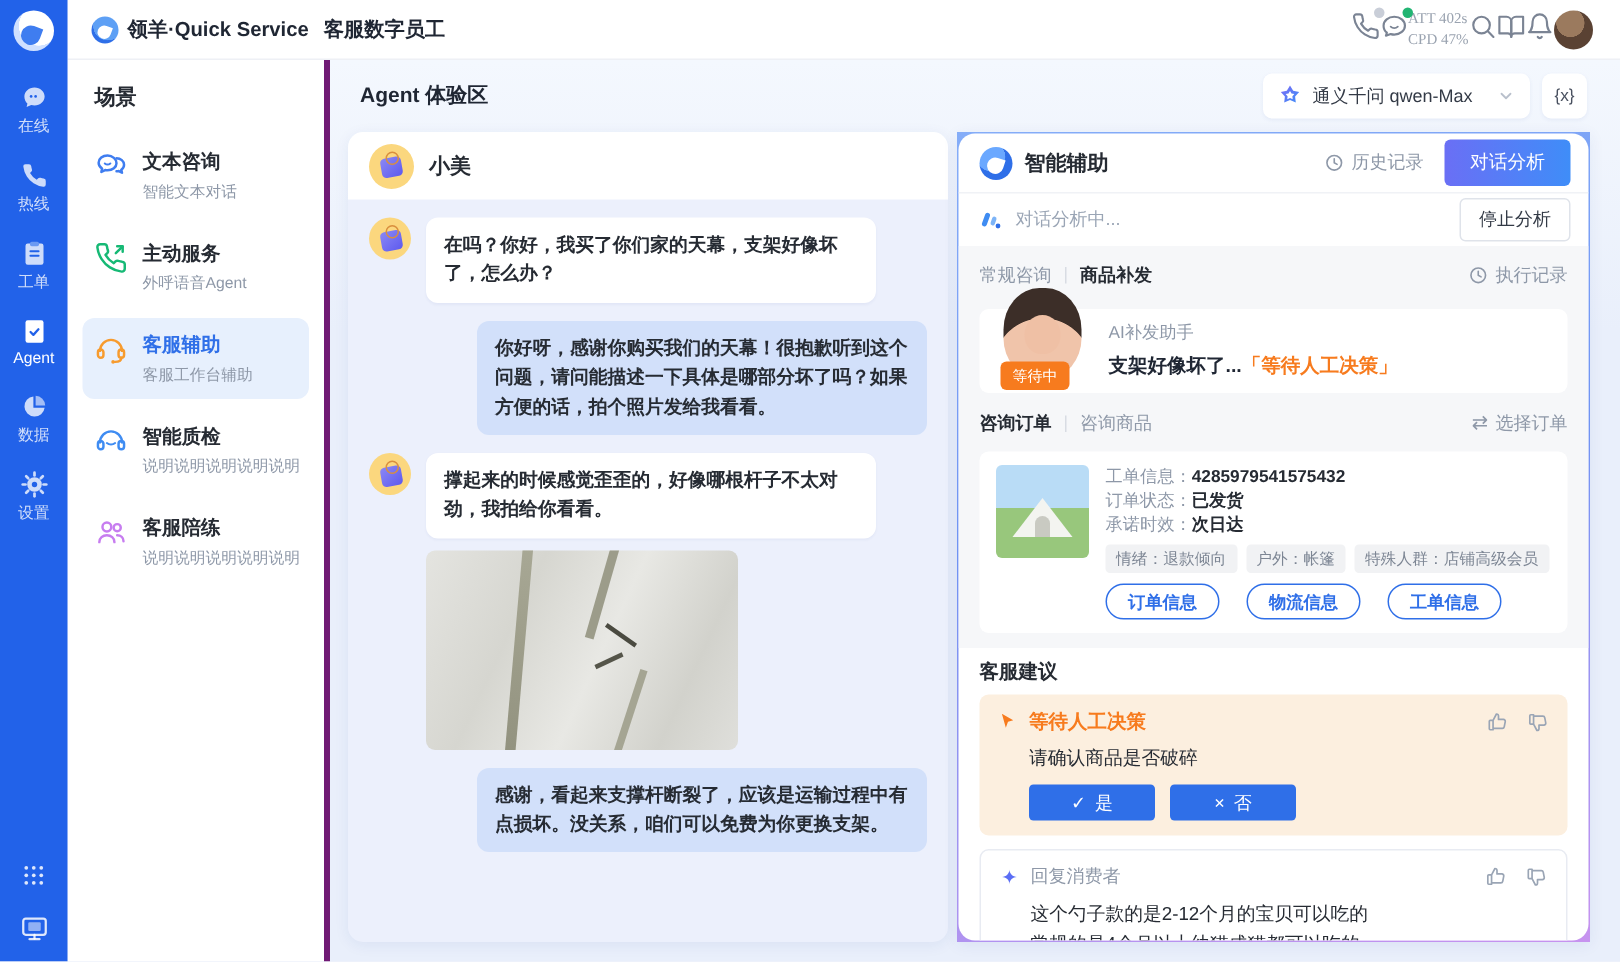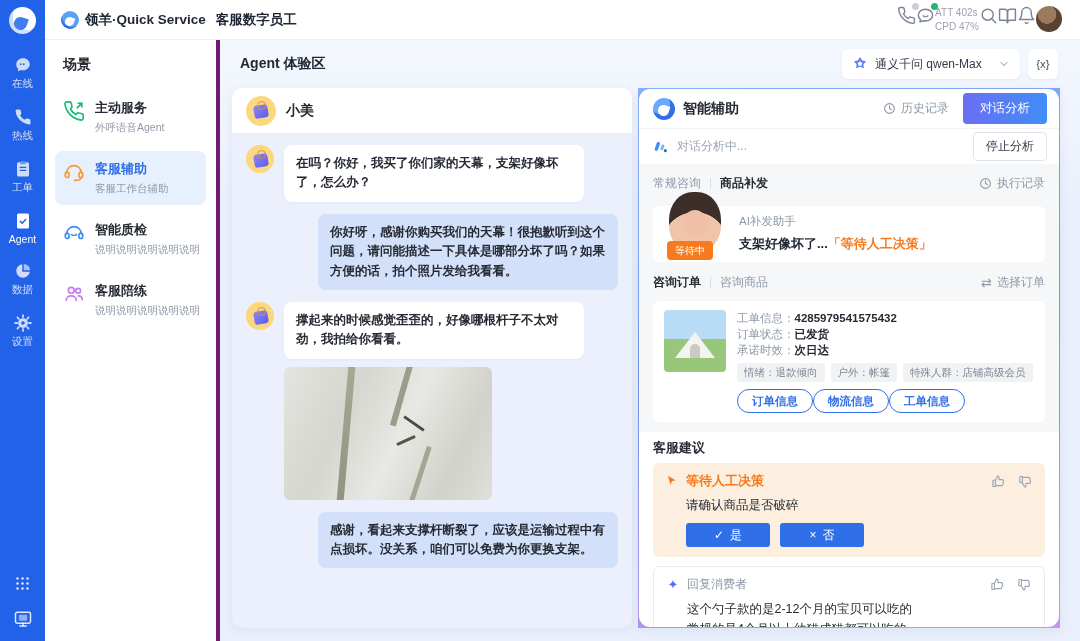--- a/index.html
+++ b/index.html
@@ -18,21 +18,21 @@
   .rail-item.active { color:#ffffff; }
   .rail-bottom { margin-top:auto; margin-bottom:12px; display:flex; flex-direction:column; align-items:center; gap:18px; color:rgba(255,255,255,.85); }
 
   
   .top-header { position:absolute; left:45px; top:0; width:1035px; height:40px; background:#ffffff; border-bottom:1px solid #eef0f5; display:flex; align-items:center; padding:0 18px 0 16px; z-index:20; }
   .brand { display:flex; align-items:center; gap:6px;text-align:center; }
   .brand-logo { width:18px; height:18px; border-radius:50%; background:radial-gradient(circle at 60% 35%, #5ea0f5 0 60%, #2f6fe8 61%); position:relative; overflow:hidden; }
   .brand-logo:after { content:""; position:absolute; left:4px; top:6px; width:9px; height:9px; border-radius:50% 0 50% 50%; background:#fff; transform:rotate(20deg); }
   .brand-name { font-size:13.5px; font-weight:bold; color:#1f2633; }
   .app-title { font-size:13.5px; font-weight:bold; color:#1f2633; margin-left:10px; }
-  .hdr-right { margin-left:auto; display:flex; align-items:flex-start; color:#7b8494; }
+  .hdr-right { margin-left:auto; display:flex; align-items:center; color:#7b8494;font-family:Liberation Serif, serif; }
   .hdr-icon { position:relative; cursor:pointer; }
   .dot { position:absolute; right:-3px; top:-3px; width:7px; height:7px; border-radius:50%; }
   .dot.gray { background:#c9ced8; } .dot.green { background:#22b573; }
   .hdr-stats { font-size:10px; color:#9aa3b0; line-height:1.35; }
   .hdr-avatar { width:26px; height:26px; border-radius:50%; background:radial-gradient(circle at 42% 32%, #9b7a5e 0 40%, #5a4233 41% 100%); cursor:pointer; }
 
   
   .sidebar { position:absolute; left:45px; top:40px; width:175px; height:601px; background:#ffffff; border-right:4px solid #701a75; padding:14px 10px; z-index:10; }
   .sidebar-title { font-size:14px; font-weight:bold; margin:2px 0 16px 8px; }
   .scene-item { display:flex; gap:10px; padding:9px 8px; border-radius:8px; margin-bottom:7px; cursor:pointer; align-items:flex-start; }
@@ -109,21 +109,21 @@
   .agent-status .hl { color:#f77b1e; }
   .order-card { background:#fff; border-radius:6px; margin-top:8px; padding:9px 11px; display:flex; gap:11px; }
   .tent-img { width:62px; height:62px; border-radius:4px; flex:none; position:relative; overflow:hidden; background:linear-gradient(#b9dcf6 0 46%, #98c77c 46% 100%); }
   .tent-img:before { content:""; position:absolute; left:11px; top:22px; width:0; height:0; border-left:20px solid transparent; border-right:20px solid transparent; border-bottom:26px solid #f3f4f0; }
   .tent-img:after { content:""; position:absolute; left:26px; top:34px; width:10px; height:14px; background:#c9cac2; border-radius:5px 5px 0 0; }
   .order-info { flex:1; min-width:0; }
   .field-row { font-size:11.5px; line-height:16px; color:#8e98a8; }
   .field-row b { color:#262b33; font-weight:bold; }
   .tags-row { display:flex; gap:6px; margin-top:5px; }
   .tag { background:#f1f2f4; border-radius:3px; padding:2.5px 7px; font-size:10.5px; color:#7d8694; white-space:nowrap; }
-  .obtns-row { display:flex; gap:0; margin-top:7px; }
+  .obtns-row { display:flex; gap:18px; margin-top:7px; }
   .obtn { border:1px solid #2f6fe8; color:#2f6fe8; border-radius:13px; font-size:11.5px; font-weight:bold; padding:3.5px 14px; cursor:pointer; background:#fff; white-space:nowrap; }
 
   .suggest-section { padding:7px 14px 10px; flex:1; overflow:hidden; display:flex; flex-direction:column; }
   .suggest-title { font-size:13px; font-weight:bold; margin-bottom:6px; }
   .decision-card { background:#fcefdf; border-radius:6px; padding:9px 12px 10px; }
   .card-hdr { display:flex; align-items:center; gap:7px; }
   .card-hdr .ttl-orange { color:#f77b1e; font-size:13px; font-weight:bold; }
   .card-hdr .ttl-gray { color:#8e98a8; font-size:12px; }
   .thumbs { margin-left:auto; display:flex; gap:12px; color:#9aa5b5; }
   .thumb { cursor:pointer; }
@@ -254,20 +254,31 @@
           <path d="M18 8a6 6 0 0 0-12 0c0 7-3 9-3 9h18s-3-2-3-9"></path>
           <path d="M13.7 21a2 2 0 0 1-3.4 0"></path>
         </svg></span>
     <span class="hdr-avatar"></span>
   </div>
 </div>
 
 <div class="sidebar">
   <div class="sidebar-title">场景</div>
 
+  <div class="scene-item">
+    <svg class="scene-ic" viewBox="0 0 24 24" fill="none" stroke="#3f7df0" stroke-width="1.8">
+        <path d="M16 6c3 0 5.5 2 5.5 4.7 0 1.5-.8 2.8-2 3.7l.5 2.1-2.3-1.2c-.5.1-1.1.2-1.7.2"></path>
+        <path d="M9.5 4C5.9 4 3 6.3 3 9.2c0 1.7 1 3.2 2.5 4.2L5 16l2.7-1.4c.6.1 1.2.2 1.8.2 3.6 0 6.5-2.3 6.5-5.2S13.1 4 9.5 4z"></path>
+        <path d="M7.5 9.8c.6.5 1.3.8 2 .8s1.4-.3 2-.8" stroke-width="1.5"></path>
+      </svg>
+    <div>
+        <div class="scene-tt">文本咨询</div>
+        <div class="scene-st">智能文本对话</div>
+      </div>
+  </div>
 
 
   <div class="scene-item">
     <svg class="scene-ic" viewBox="0 0 24 24" fill="none" stroke="#16b975" stroke-width="1.8">
         <path d="M22 16.9v3a2 2 0 0 1-2.2 2 19.8 19.8 0 0 1-8.6-3.1 19.5 19.5 0 0 1-6-6A19.8 19.8 0 0 1 2.1 4.2 2 2 0 0 1 4.1 2h3a2 2 0 0 1 2 1.7c.1.9.3 1.8.6 2.7a2 2 0 0 1-.4 2.1L8 9.8a16 16 0 0 0 6 6l1.3-1.3a2 2 0 0 1 2.1-.4c.9.3 1.8.5 2.7.6a2 2 0 0 1 1.9 2.2z"></path>
         <polyline points="20.5,7.5 20.5,3.5 16.5,3.5"></polyline>
         <line x1="15.5" y1="8.5" x2="20.3" y2="3.7"></line>
       </svg>
     <div>
         <div class="scene-tt">主动服务</div>

